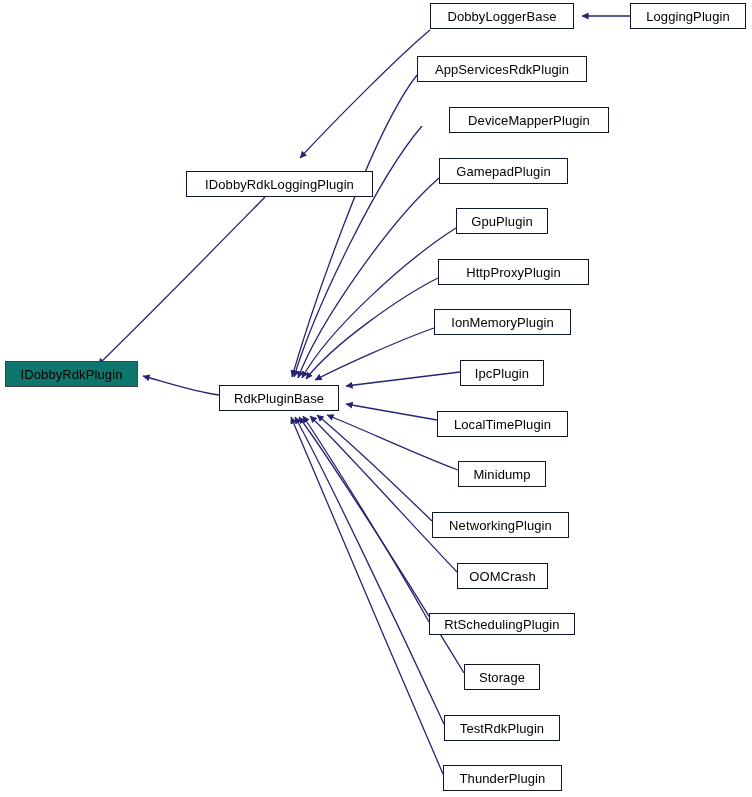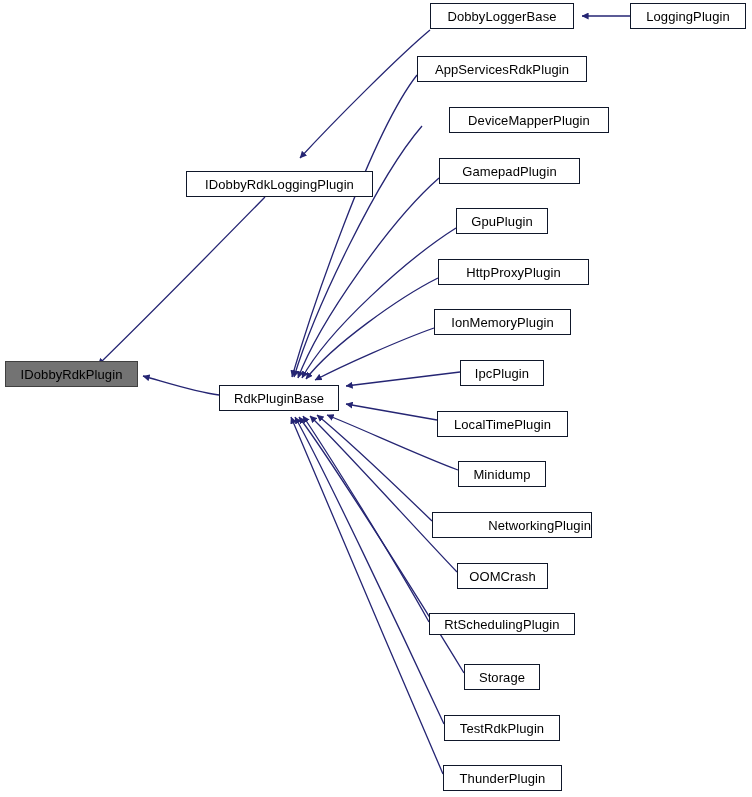--- a/index.html
+++ b/index.html
@@ -34,21 +34,21 @@
     color: #000000;
     font-size: 13px;
     line-height: 1;
     display: flex;
     align-items: center;
     justify-content: center;
     white-space: nowrap;
     letter-spacing: 0.1px;
   }
   .node.highlight {
-    background: #737373;
+    background: #0f766e;
     border-color: #404040;
     text-align: center;
   }
 </style>
 </head>
 <body>
 
 <div id="diagram">
   <svg id="edges" viewBox="0 0 752 797" xmlns="http://www.w3.org/2000/svg">
       <defs>
@@ -91,42 +91,42 @@
       </div>
       <div class="node" style="left: 630px; top: 3px; width: 116px; height: 26px;">
         <span>LoggingPlugin</span>
       </div>
       <div class="node" style="left: 417px; top: 56px; width: 170px; height: 26px;">
         <span>AppServicesRdkPlugin</span>
       </div>
       <div class="node" style="left: 422px; top: 107px; width: 160px; height: 26px; margin-left: 27px;">
         <span>DeviceMapperPlugin</span>
       </div>
-      <div class="node" style="left: 439px; top: 158px; width: 141px; height: 26px;">
+      <div class="node" style="left: 439px; top: 158px; width: 129px; height: 26px;">
         <span>GamepadPlugin</span>
       </div>
       <div class="node" style="left: 456px; top: 208px; width: 92px; height: 26px;">
         <span>GpuPlugin</span>
       </div>
       <div class="node" style="left: 438px; top: 259px; width: 151px; height: 26px;">
         <span>HttpProxyPlugin</span>
       </div>
       <div class="node" style="left: 434px; top: 309px; width: 137px; height: 26px;">
         <span>IonMemoryPlugin</span>
       </div>
       <div class="node" style="left: 460px; top: 360px; width: 84px; height: 26px;">
         <span>IpcPlugin</span>
       </div>
       <div class="node" style="left: 437px; top: 411px; width: 131px; height: 26px;">
         <span>LocalTimePlugin</span>
       </div>
       <div class="node" style="left: 458px; top: 461px; width: 88px; height: 26px;">
         <span>Minidump</span>
       </div>
-      <div class="node" style="left: 432px; top: 512px; width: 160px; height: 26px; justify-content: flex-end;">
+      <div class="node" style="left: 432px; top: 512px; width: 137px; height: 26px;">
         <span>NetworkingPlugin</span>
       </div>
       <div class="node" style="left: 457px; top: 563px; width: 91px; height: 26px;">
         <span>OOMCrash</span>
       </div>
       <div class="node" style="left: 429px; top: 613px; width: 146px; height: 22px;">
         <span>RtSchedulingPlugin</span>
       </div>
       <div class="node" style="left: 464px; top: 664px; width: 76px; height: 26px;">
         <span>Storage</span>

